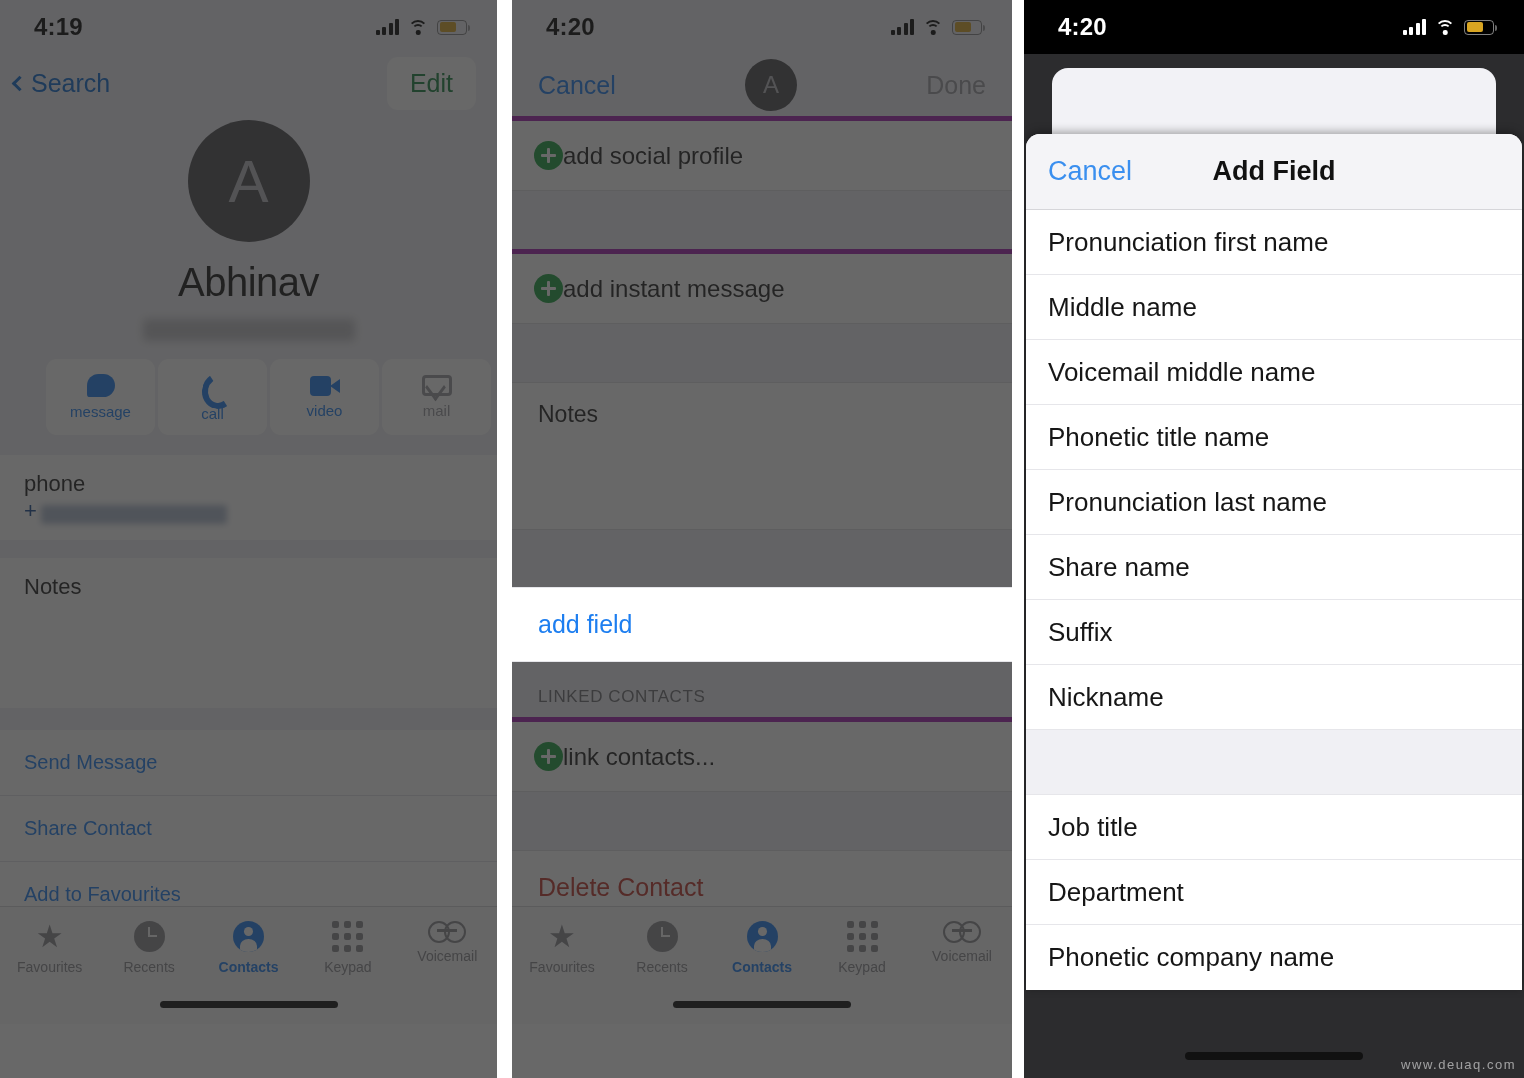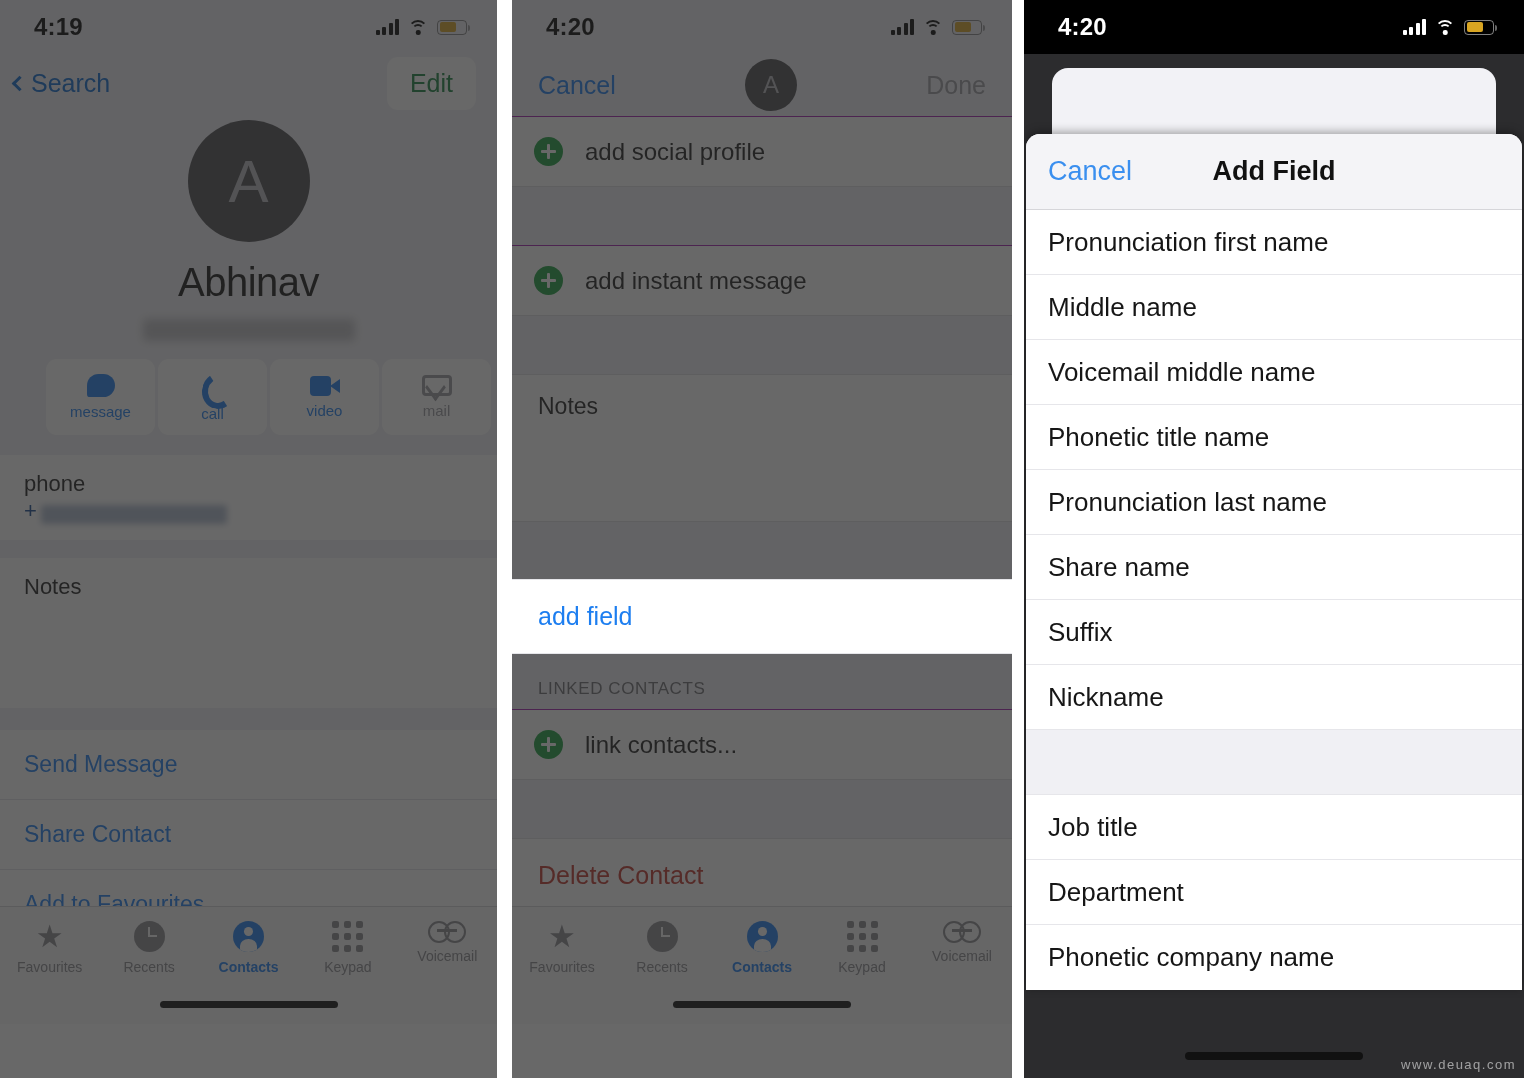--- a/index.html
+++ b/index.html
@@ -166,21 +166,21 @@
   .card .row { padding: 16px 24px; }
   .f-label { font-size: 22px; color: #1b1b1b; }
   .blur-phone {
     margin-top: 8px; width: 186px; height: 19px;
     background: rgba(96,120,160,.50); filter: blur(3px); border-radius: 3px;
   }
   .plus-mark { color:#14488f; font-size: 22px; margin-right: 4px; }
   .notes-card { background:#fff; margin-top: 18px; height: 150px; padding: 16px 24px; }
   .linklist { background:#fff; margin-top: 22px; }
   .linklist .li {
-    padding: 21px 24px; font-size: 23px; color:#1d7ef0;
+    padding: 21px 24px; font-size: 20px; color:#1d7ef0;
     border-bottom: 1px solid #e2e2e6;
   }
   .linklist .li:last-child { border-bottom: none; }
   .linklist2 { background:#fff; margin-top: 22px; }
   .linklist2 .li { padding: 21px 24px; font-size: 24px; color:#1d7ef0; }
 
   
   .tabbar {
     position:absolute; left:0; right:0; bottom:0; height: 118px;
     background: #f7f7f9; border-top: 1px solid #d4d4d8;
@@ -241,22 +241,22 @@
     justify-content: space-between; padding: 0 26px; background:#efeff4;
   }
   .navrow2 .lnk { font-size: 25px; color:#1d7ef0; }
   .navrow2 .lnk.dim { color:#9a9aa0; }
   .avatar-sm {
     width: 52px; height: 52px; border-radius:50%; background:#4a4a4f;
     display:flex; align-items:center; justify-content:center;
     color:#b9b9be; font-size: 24px; font-weight: 300;
   }
   .addrow {
-    background:#fff; display:flex; align-items:center; gap: 22px;
-    padding: 20px 22px; border-top: 1px solid #a21caf; border-bottom: 1px solid #dcdce0;
+    background:#fff; display:flex; align-items:center; 
+    padding: 20px 22px; border-top: 5px solid #a21caf; border-bottom: 1px solid #dcdce0;
   }
   .plus-green {
     width: 29px; height: 29px; border-radius: 50%; background: #1a9e3c;
     position: relative; flex: 0 0 auto;
   }
   .plus-green::before, .plus-green::after {
     content:""; position:absolute; background:#fff; border-radius:1px;
   }
   .plus-green::before { left: 7px; top: 13.3px; width: 15px; height: 3px; }
   .plus-green::after  { left: 13px; top: 7px; width: 3px; height: 15px; }

